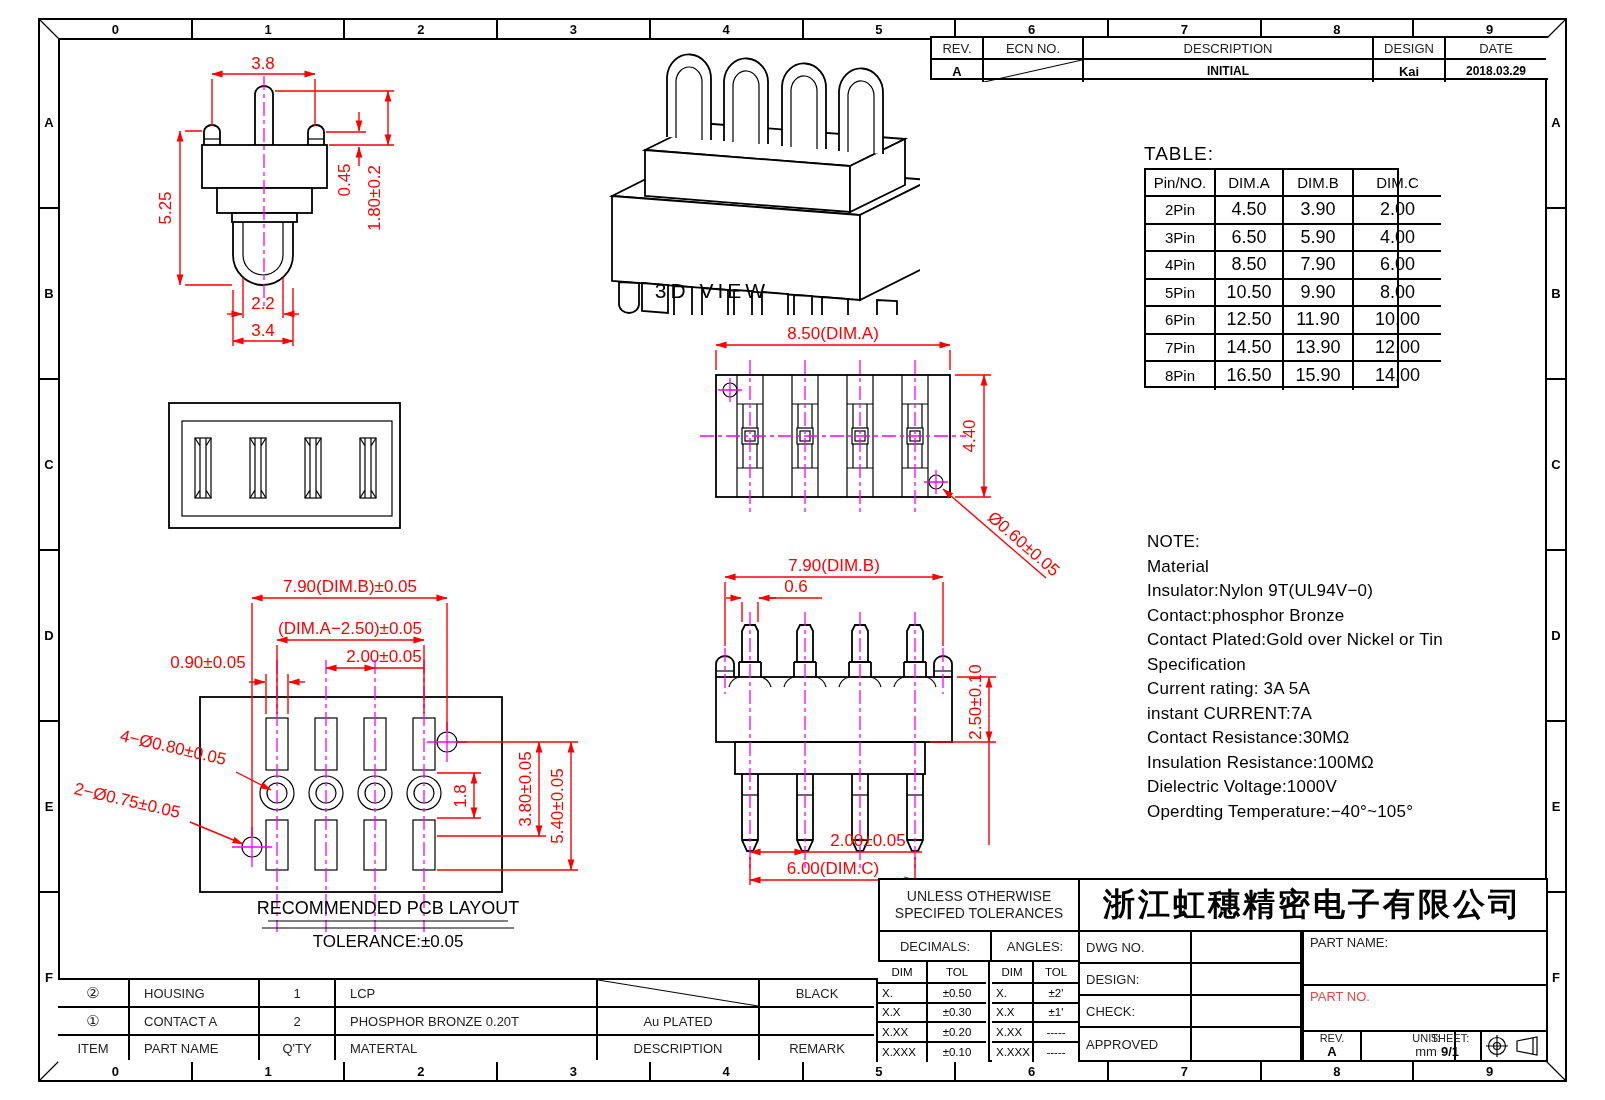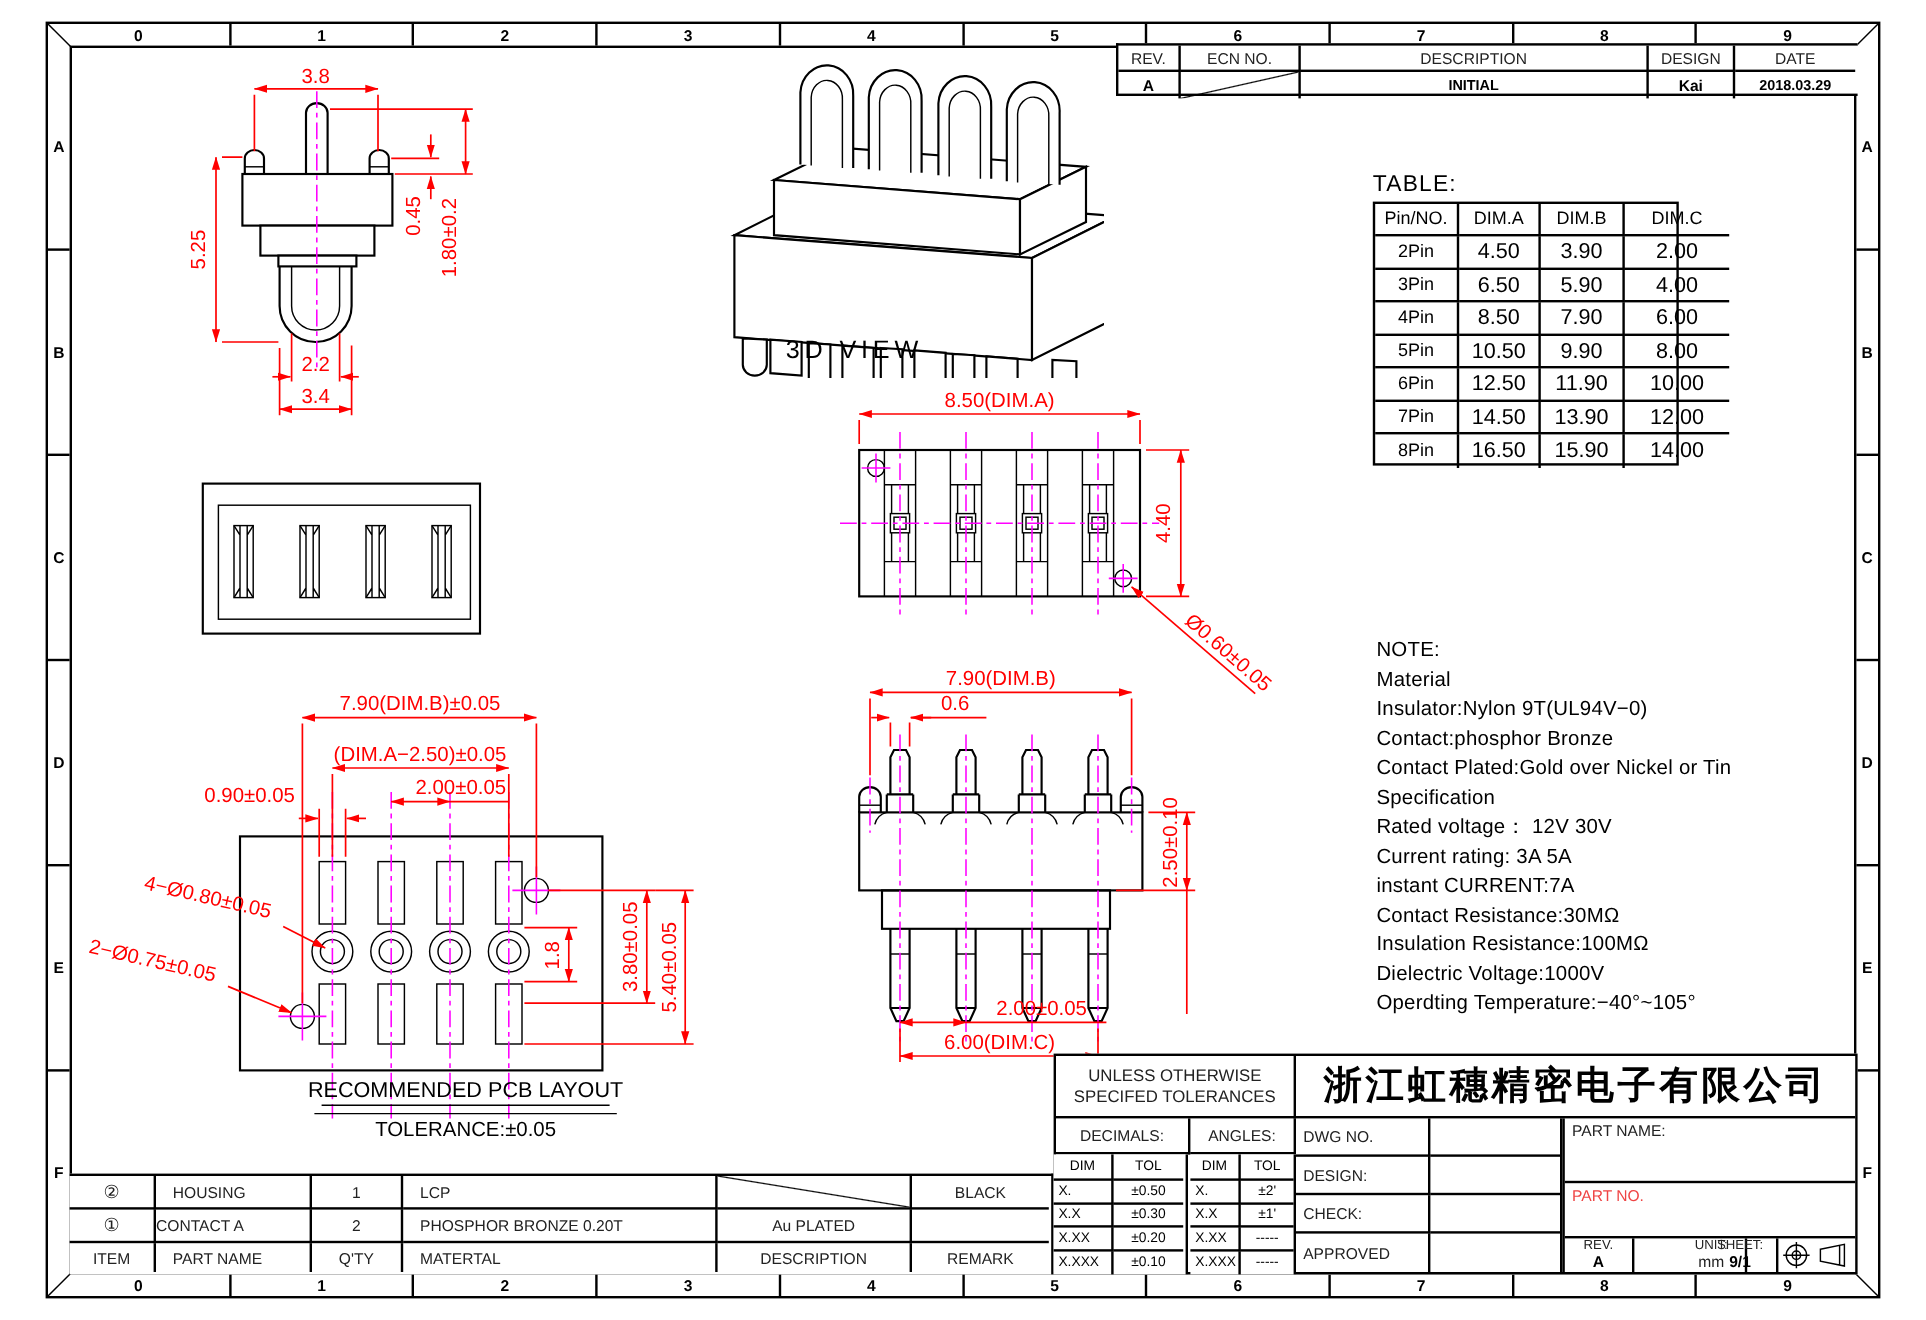--- a/index.html
+++ b/index.html
@@ -143,21 +143,20 @@
       <div style="font-size:18px" class="lastr lastc">14.00</div>
   </div>
 
   <div class="notes" style="left:1147px;top:530px;">
     <div>NOTE:</div>
     <div>Material</div>
     <div>Insulator:Nylon  9T(UL94V−0)</div>
     <div>Contact:phosphor  Bronze</div>
     <div>Contact  Plated:Gold  over  Nickel  or  Tin</div>
     <div>Specification</div>
-    <div>Rated  voltage：  12V  30V</div>
     <div> Current  rating:  3A    5A</div>
     <div>instant  CURRENT:7A</div>
     <div>Contact  Resistance:30MΩ</div>
     <div>Insulation  Resistance:100MΩ</div>
     <div>Dielectric  Voltage:1000V</div>
     <div>Operdting  Temperature:−40°~105°</div>
   </div>
 
   <svg class="abs" style="left:130px;top:45px" width="280" height="325" viewBox="130 45 280 325">
     <path class="kf" d="M255,146 L255,94 A9,8 0 0 1 273,94 L273,146"></path>
@@ -413,21 +412,21 @@
   </svg>
 
   <div class="tbl" style="left:58px;top:978px;width:820px;height:84px;grid-template-columns:72px 130px 76px 262px 162px 114px;grid-template-rows:28px 28px 24px;border-left:none;border-bottom:none;">
     <div class="tb-label" style="font-size:15px">②</div>
     <div class="tb-label" style="justify-content:flex-start;padding-left:14px">HOUSING</div>
     <div class="tb-label">1</div>
     <div class="tb-label" style="justify-content:flex-start;padding-left:14px">LCP</div>
     <div class="diag-up"></div>
     <div class="tb-label lastc">BLACK</div>
     <div class="tb-label" style="font-size:15px">①</div>
-    <div class="tb-label" style="justify-content:flex-start;">CONTACT  A</div>
+    <div class="tb-label" style="justify-content:flex-start;padding-left:14px">CONTACT  A</div>
     <div class="tb-label">2</div>
     <div class="tb-label" style="justify-content:flex-start;padding-left:14px">PHOSPHOR  BRONZE  0.20T</div>
     <div class="tb-label">Au  PLATED</div>
     <div class="tb-label lastc"></div>
     <div class="tb-label lastr">ITEM</div>
     <div class="tb-label lastr" style="justify-content:flex-start;padding-left:14px">PART  NAME</div>
     <div class="tb-label lastr">Q'TY</div>
     <div class="tb-label lastr" style="justify-content:flex-start;padding-left:14px">MATERTAL</div>
     <div class="tb-label lastr">DESCRIPTION</div>
     <div class="tb-label lastr lastc">REMARK</div>

